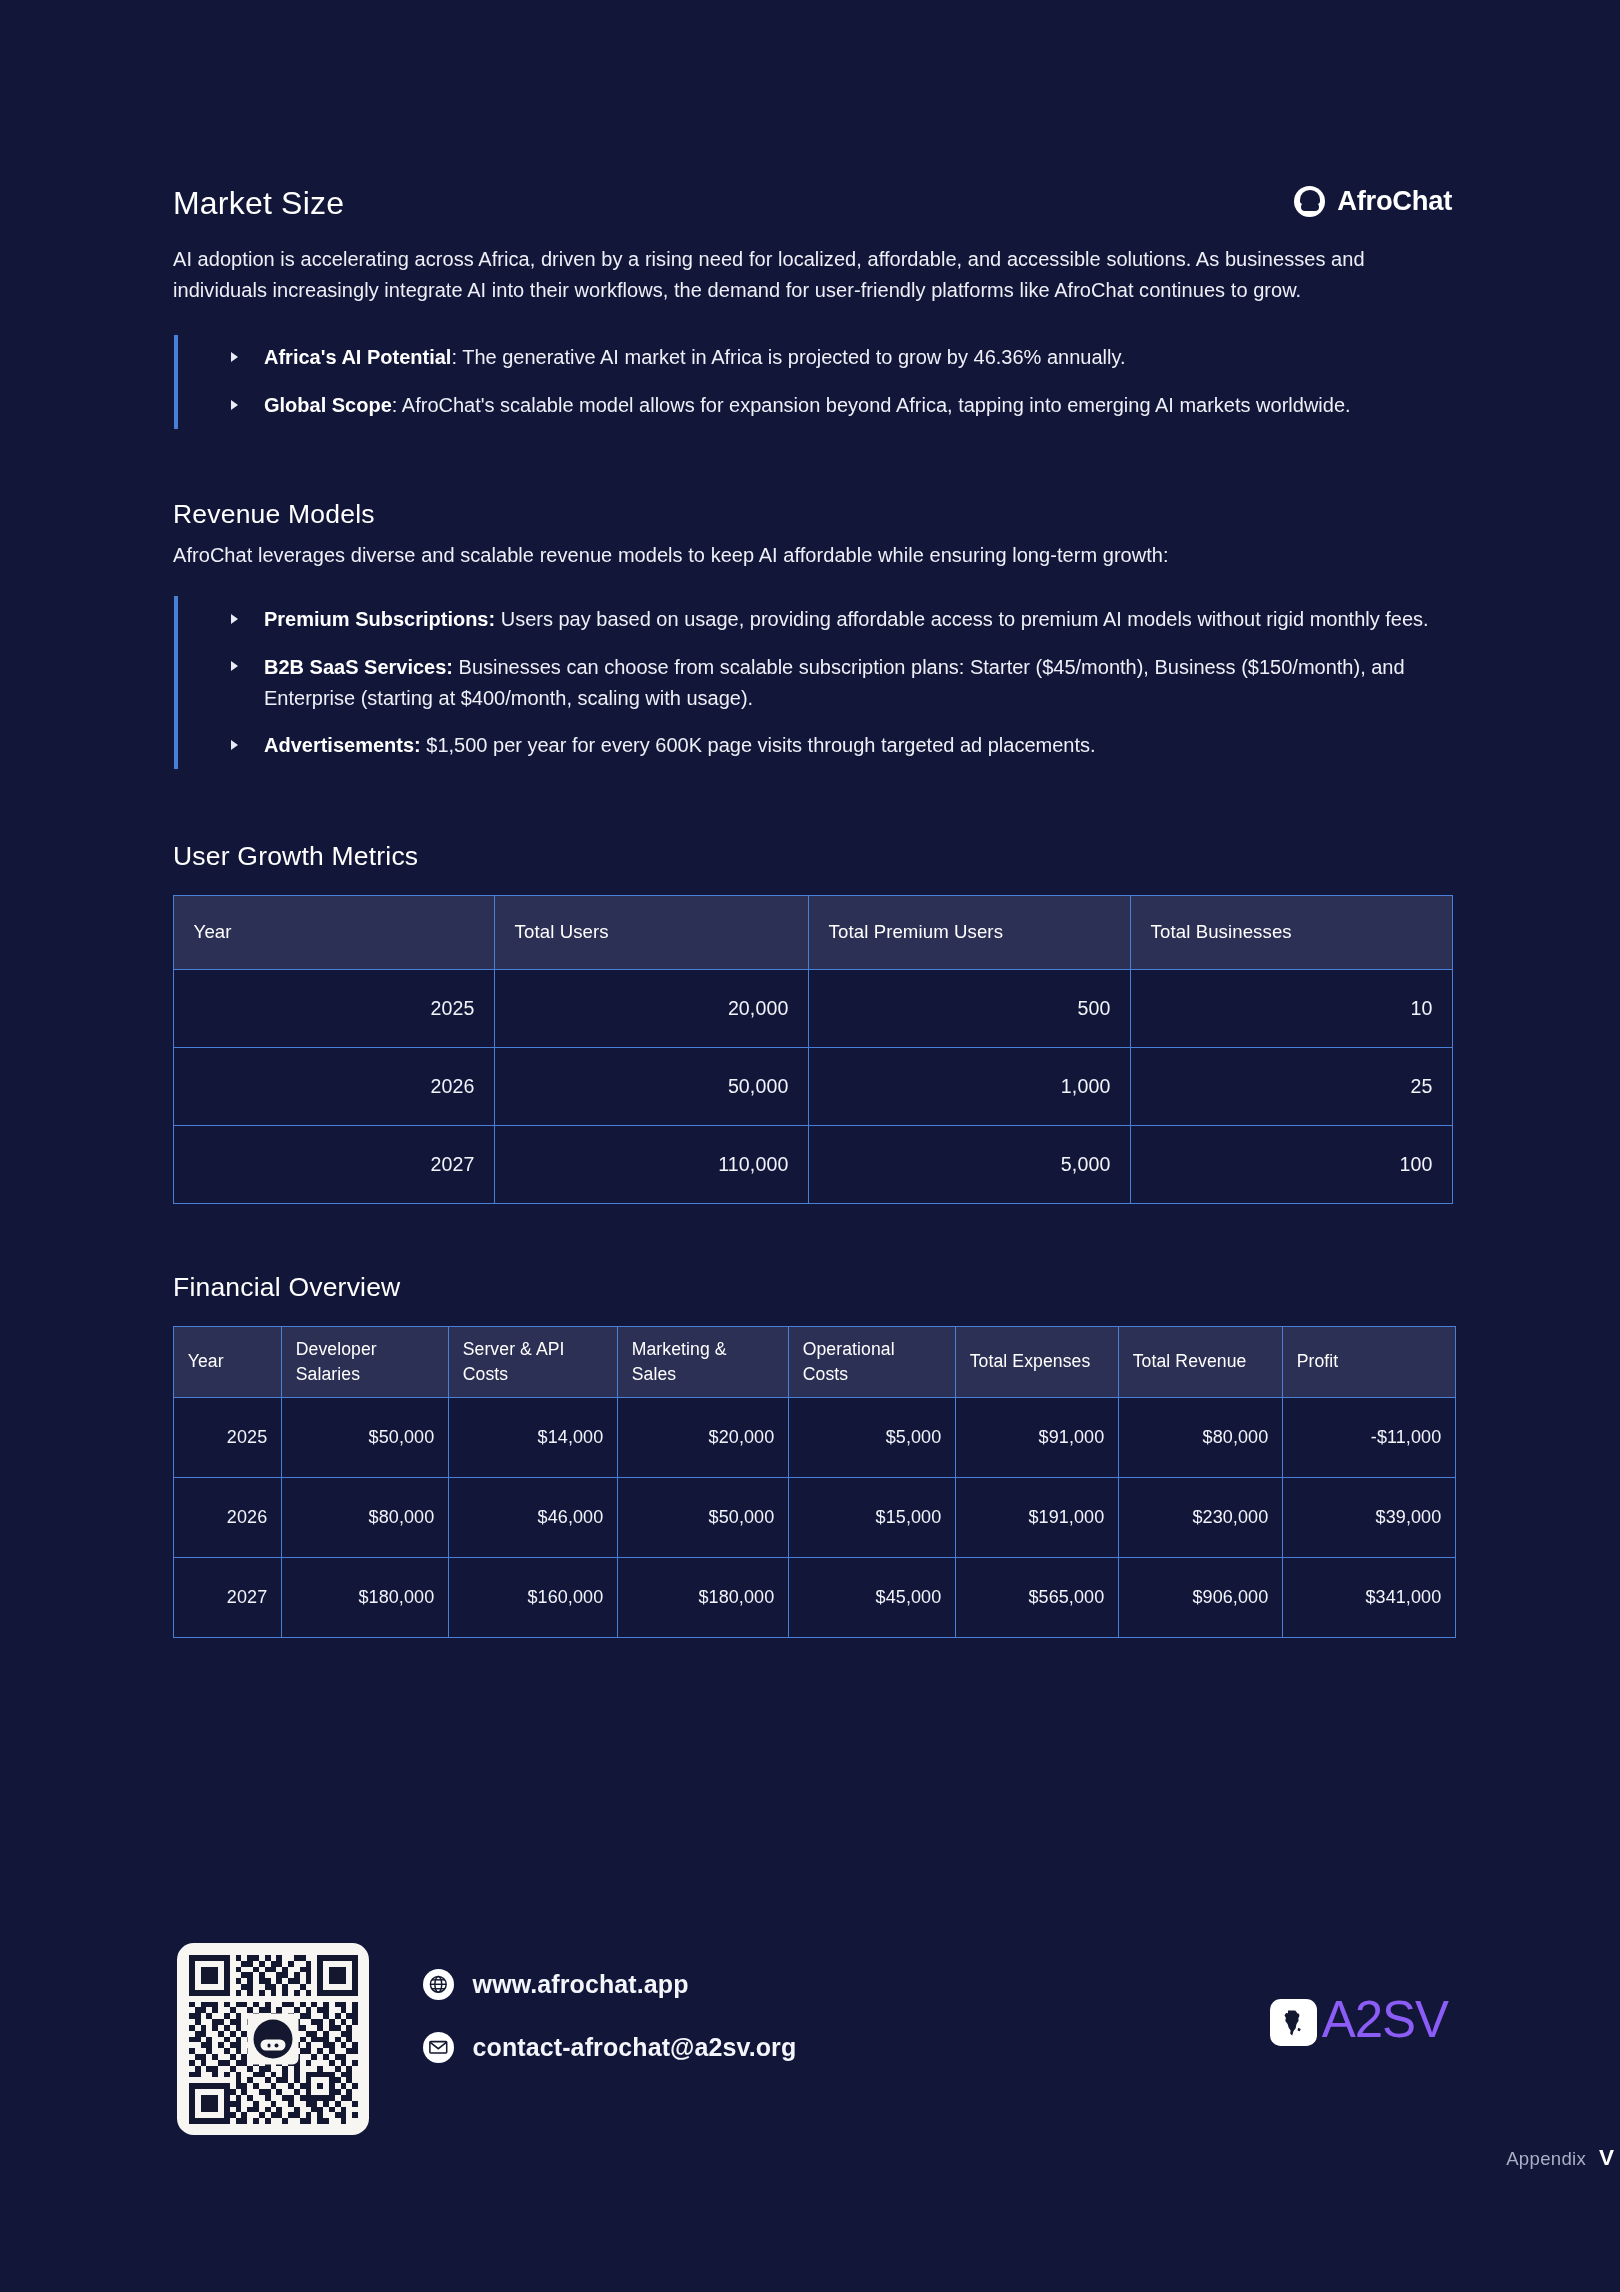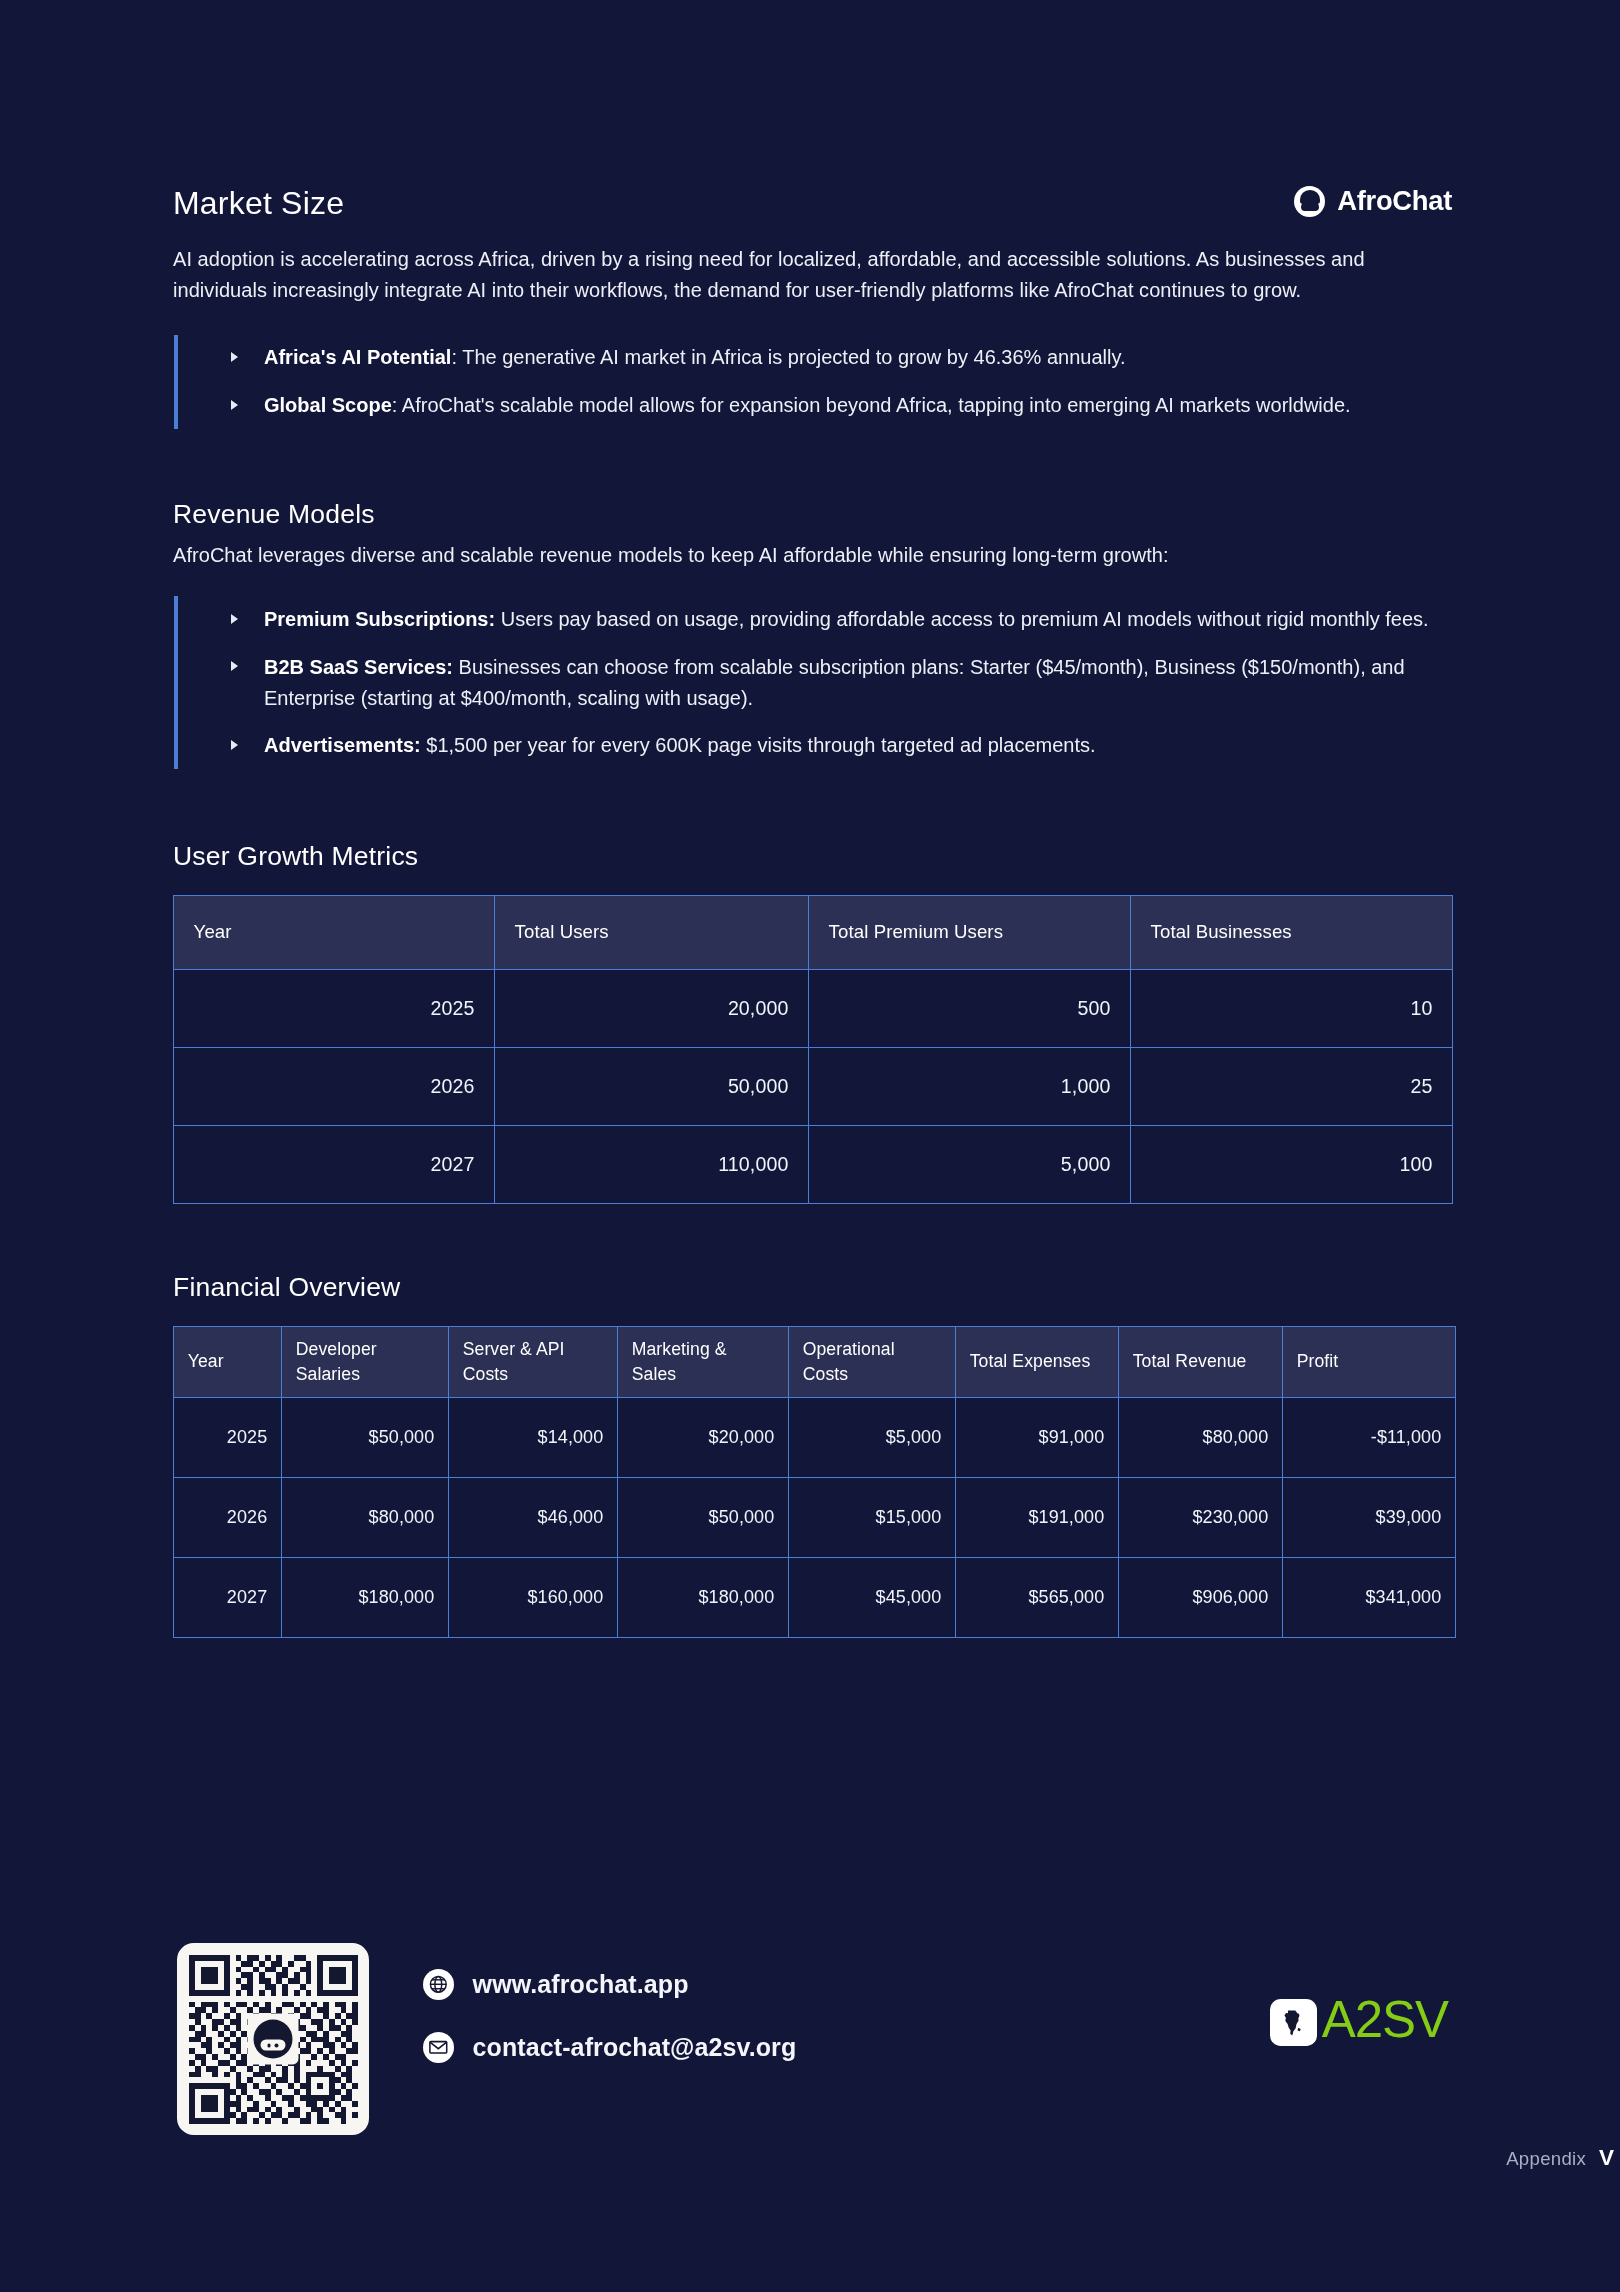--- a/index.html
+++ b/index.html
@@ -289,21 +289,21 @@
     border-radius: 10.8px;
     background: #ffffff;
     display: flex;
     align-items: center;
     justify-content: center;
   }
   .a2sv-badge svg { display: block; }
   .a2sv-word {
     font-size: 51px;
     font-weight: 300;
-    color: #84cc16;
+    color: #8b5cf6;
     letter-spacing: -1px;
     line-height: 1;
     padding-bottom: 5.9px;
   }
 
   .appendix {
     position: absolute;
     right: 5.9px;
     top: 2145px;
     display: flex;

